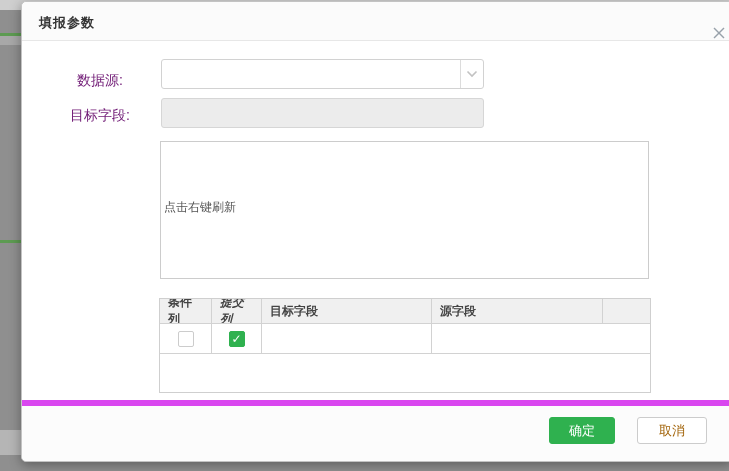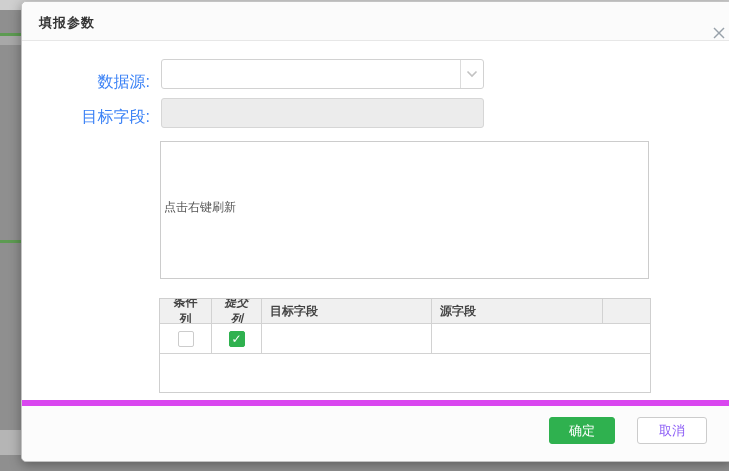--- a/index.html
+++ b/index.html
@@ -43,22 +43,22 @@
   .close-btn {
     position: absolute; right: 4px; top: 22px;
     width: 18px; height: 18px;
     display: flex; align-items: center; justify-content: center;
     cursor: pointer;
   }
   .close-btn svg { display: block; }
 
   
   .form-label {
-    position: absolute; width: 100px; text-align: right;
-    font-size: 16px; color: #3b82f6;
+    position: absolute; width: 100px; text-align: center;
+    font-size: 14px; color: #701a75;
   }
   .lbl-datasource { left: 28px; top: 70px; }
   .lbl-target     { left: 28px; top: 105px; }
   .lbl-fields     { left: 28px; top: 302px; }
 
   .select-box {
     position: absolute; left: 139px; top: 57px;
     width: 323px; height: 30px;
     border: 1px solid #d2d2d2; border-radius: 3px;
     background: #ffffff; cursor: pointer;
@@ -92,21 +92,21 @@
     font-size: 12px; color: #555555;
   }
 
   
   .grid {
     position: absolute; left: 137px; top: 296px;
     width: 492px; height: 95px;
     border: 1px solid #cfcfcf;
     background: #ffffff;
   }
-  .grid-row { display: flex; width: 100%; text-align: center; }
+  .grid-row { display: flex; width: 100%; }
   .grid-header { height: 25px; background: #f0f0f0; border-bottom: 1px solid #d2d2d2; }
   .grid-datarow { height: 30px; border-bottom: 1px solid #d2d2d2; }
   .gc { border-right: 1px solid #d2d2d2; height: 100%; display: flex; align-items: center; padding: 0 8px; overflow: hidden; }
   .gc:last-child { border-right: none; }
   .gc-1 { width: 52px; }
   .gc-2 { width: 50px; font-style: italic; }
   .gc-3 { width: 171px; }
   .gc-4 { width: 170px; }
   .gc-5 { width: 47px; }
   .grid-header .gc { font-size: 12px; font-weight: bold; color: #444444; }
@@ -135,21 +135,21 @@
     border-radius: 3px; font-size: 13px;
     display: flex; align-items: center; justify-content: center;
     cursor: pointer;
   }
   .btn-ok {
     left: 527px; width: 66px;
     background: #2fb14f; color: #ffffff; border: 1px solid #2fb14f;
   }
   .btn-cancel {
     left: 615px; width: 70px;
-    background: #ffffff; color: #8b5cf6; border: 1px solid #cccccc;
+    background: #ffffff; color: #a16207; border: 1px solid #cccccc;
   }
 </style>
 </head>
 <body>
 
 <div class="backdrop">
   <div class="bd-stripe bd-top"></div>
   <div class="bd-stripe bd-green1"></div>
   <div class="bd-stripe bd-sub"></div>
   <div class="bd-stripe bd-green2"></div>

